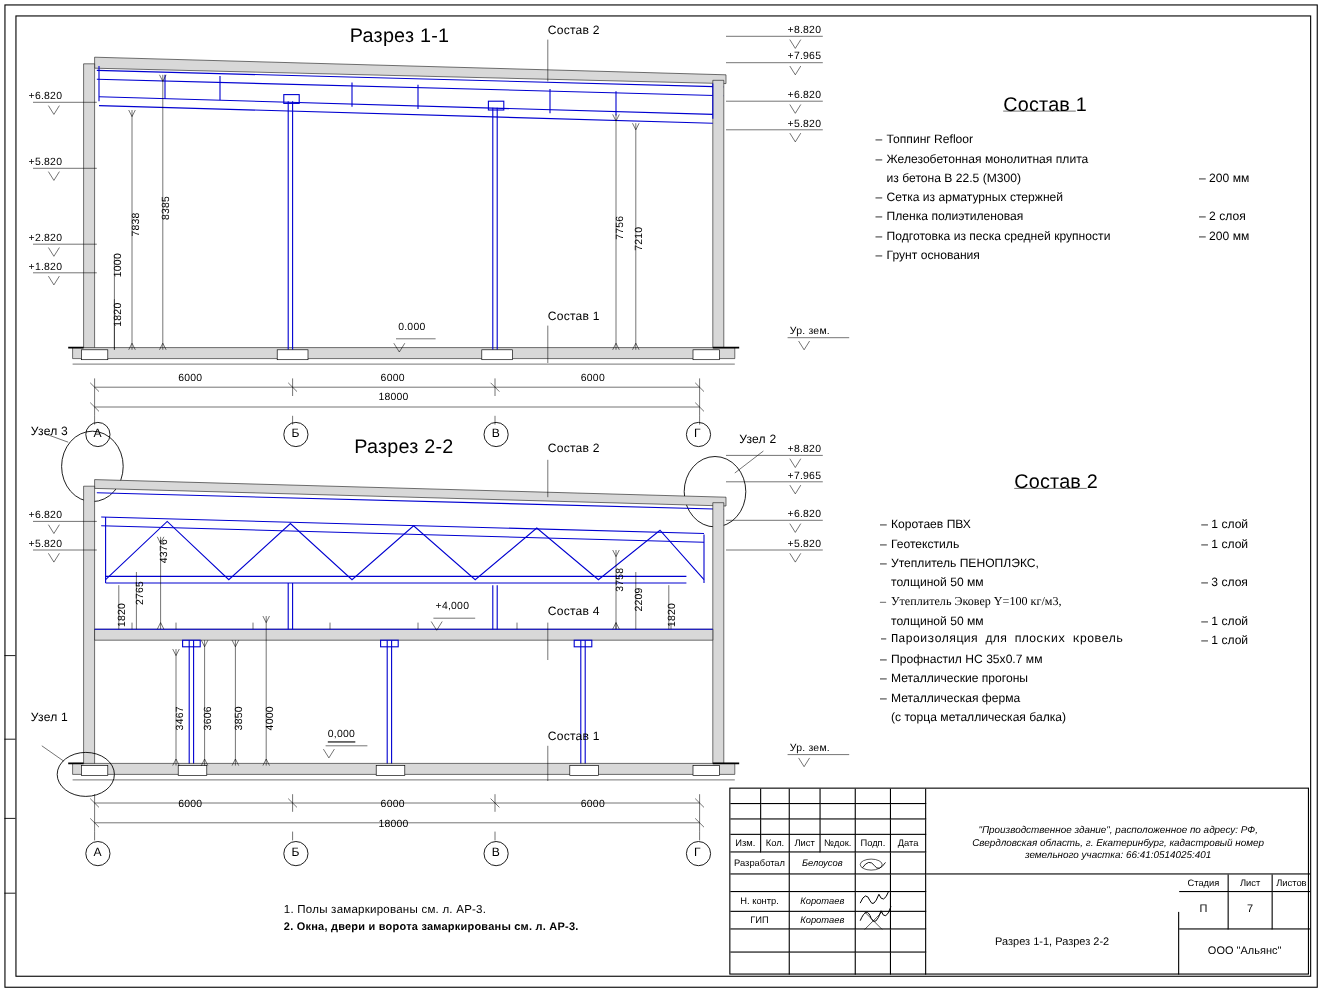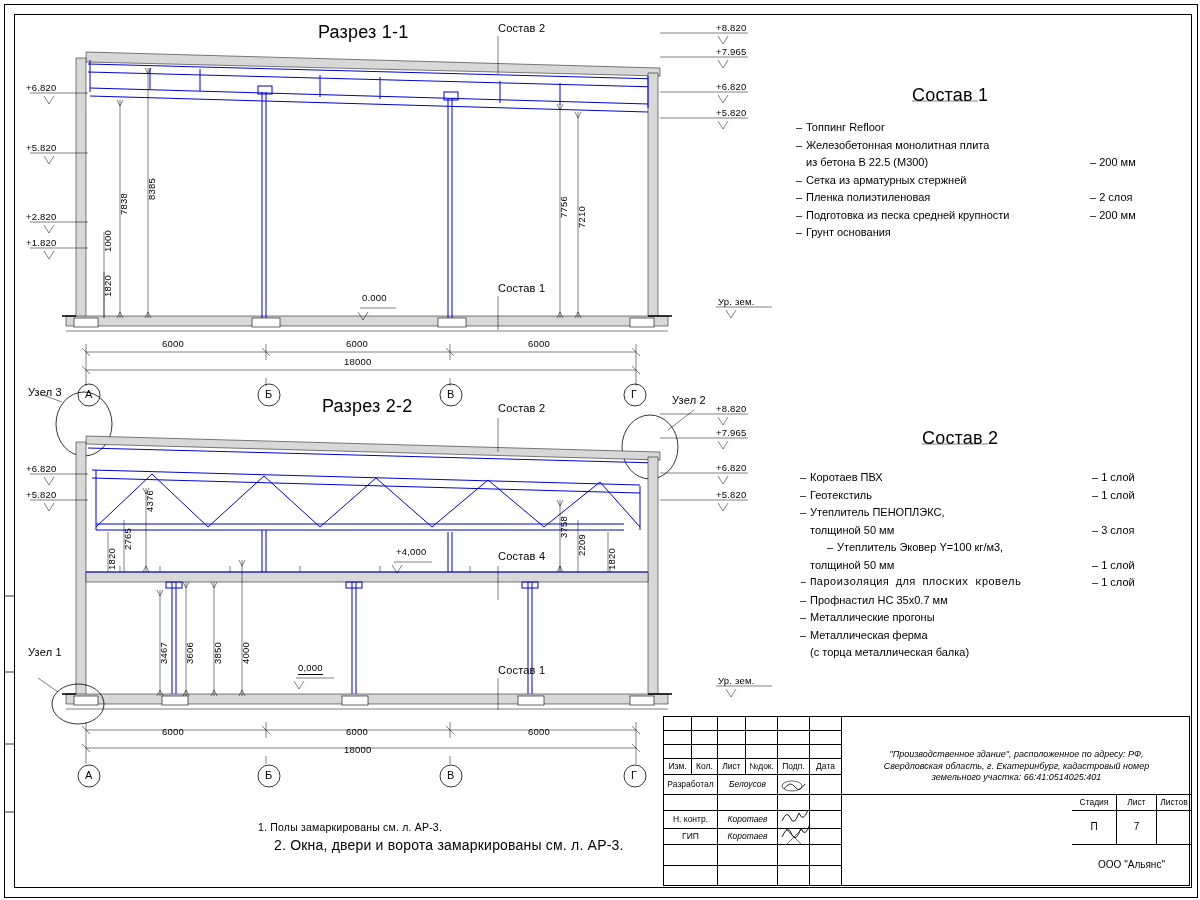--- a/index.html
+++ b/index.html
@@ -277,33 +277,33 @@
 
   <div class="lbl ttl" style="left:922px;top:428px;">Состав 2</div>
   <div id="sostav2-list">
       <div class="specline" style="left: 800px; top: 471px;"><span class="dash">–</span><span>Коротаев ПВХ</span></div>
       <div class="specline" style="left: 1092px; top: 471px;">– 1 слой</div>
       <div class="specline" style="left: 800px; top: 488.5px;"><span class="dash">–</span><span>Геотекстиль</span></div>
       <div class="specline" style="left: 1092px; top: 488.5px;">– 1 слой</div>
       <div class="specline" style="left: 800px; top: 506px;"><span class="dash">–</span><span>Утеплитель ПЕНОПЛЭКС,</span></div>
       <div class="specline" style="left: 800px; top: 523.5px;"><span class="dash"></span><span>толщиной 50 мм</span></div>
       <div class="specline" style="left: 1092px; top: 523.5px;">– 3 слоя</div>
-      <div class="specline" style="left: 827px; top: 541px;"><span class="dash">–</span><span>Утеплитель Эковер Y=100 кг/м3,</span></div>
+      <div class="specline" style="left: 800px; top: 541px; font-family: Liberation Serif, serif;"><span class="dash">–</span><span>Утеплитель Эковер Y=100 кг/м3,</span></div>
       <div class="specline" style="left: 800px; top: 558.5px;"><span class="dash"></span><span>толщиной 50 мм</span></div>
       <div class="specline" style="left: 1092px; top: 558.5px;">– 1 слой</div>
       <div class="specline" style="left: 800px; top: 576px; font-family: Liberation Mono, monospace;"><span class="dash">–</span><span>Пароизоляция для плоских кровель</span></div>
       <div class="specline" style="left: 1092px; top: 576px;">– 1 слой</div>
       <div class="specline" style="left: 800px; top: 593.5px;"><span class="dash">–</span><span>Профнастил НС 35х0.7 мм</span></div>
       <div class="specline" style="left: 800px; top: 611px;"><span class="dash">–</span><span>Металлические прогоны</span></div>
       <div class="specline" style="left: 800px; top: 628.5px;"><span class="dash">–</span><span>Металлическая ферма</span></div>
       <div class="specline" style="left: 800px; top: 646px; text-align: center;"><span class="dash"></span><span>(с торца металлическая балка)</span></div>
     </div>
 
   <div class="lbl" style="left:258px;top:821px;font-size:10.5px;">1. Полы замаркированы см. л. АР-3.</div>
-  <div class="lbl" style="left:258px;top:837px;font-size:14px;font-weight:normal;margin-left:16px;">2. Окна, двери и ворота замаркированы см. л. АР-3.</div>
+  <div class="lbl" style="left:258px;top:837px;font-size:10px;font-weight:bold;">2. Окна, двери и ворота замаркированы см. л. АР-3.</div>
 
   <div class="tb" style="left:663px;top:716px;width:527px;height:170px;">
 
     <div class="cell" style="left:0;top:0;width:28px;height:14px;"></div>
     <div class="cell" style="left:28px;top:0;width:26px;height:14px;"></div>
     <div class="cell" style="left:54px;top:0;width:28px;height:14px;"></div>
     <div class="cell" style="left:82px;top:0;width:32px;height:14px;"></div>
     <div class="cell" style="left:114px;top:0;width:32px;height:14px;"></div>
     <div class="cell" style="left:146px;top:0;width:32px;height:14px;"></div>
     <div class="cell" style="left:0;top:14px;width:28px;height:14px;"></div>
@@ -362,20 +362,21 @@
       <div style="position:relative;font-size:9px;font-style:italic;white-space:nowrap;margin-top:2px;">земельного участка: 66:41:0514025:401</div>
     </div>
 
     <div class="cell" style="left:408px;top:78px;width:45px;height:16px;font-size:8.5px;">Стадия</div>
     <div class="cell" style="left:453px;top:78px;width:40px;height:16px;font-size:8.5px;">Лист</div>
     <div class="cell" style="left:493px;top:78px;width:34px;height:16px;border-right:none;font-size:8.5px;">Листов</div>
     <div class="cell" style="left:408px;top:94px;width:45px;height:34px;font-size:10px;">П</div>
     <div class="cell" style="left:453px;top:94px;width:40px;height:34px;font-size:10px;">7</div>
     <div class="cell" style="left:493px;top:94px;width:34px;height:34px;border-right:none;font-size:10px;"></div>
 
+    <div class="cell" style="left:178px;top:112px;width:230px;height:57px;border-right:1px solid #000;border-bottom:none;font-size:10px;">Разрез 1-1, Разрез 2-2</div>
     <div class="cell" style="left:408px;top:128px;width:119px;height:41px;border-right:none;border-bottom:none;font-size:10px;">ООО "Альянс"</div>
 
     <svg style="position:absolute;left:0;top:0;width:527px;height:170px;">
       <path d="M120,72 q6,-9 11,-2 q4,6 10,-3" stroke="#000" fill="none" stroke-width=".8"></path>
       <ellipse cx="128" cy="69" rx="10" ry="5" stroke="#000" fill="none" stroke-width=".6"></ellipse>
       <path d="M118,104 q5,-12 9,-2 q3,7 8,-6 q4,10 9,-3" stroke="#000" fill="none" stroke-width=".9"></path>
       <path d="M118,120 q6,-14 10,-2 q4,8 9,-7 q4,11 9,-4" stroke="#000" fill="none" stroke-width=".9"></path>
       <path d="M122,112 l16,16 M138,112 l-16,16" stroke="#000" fill="none" stroke-width=".6"></path>
     </svg>
   </div>

